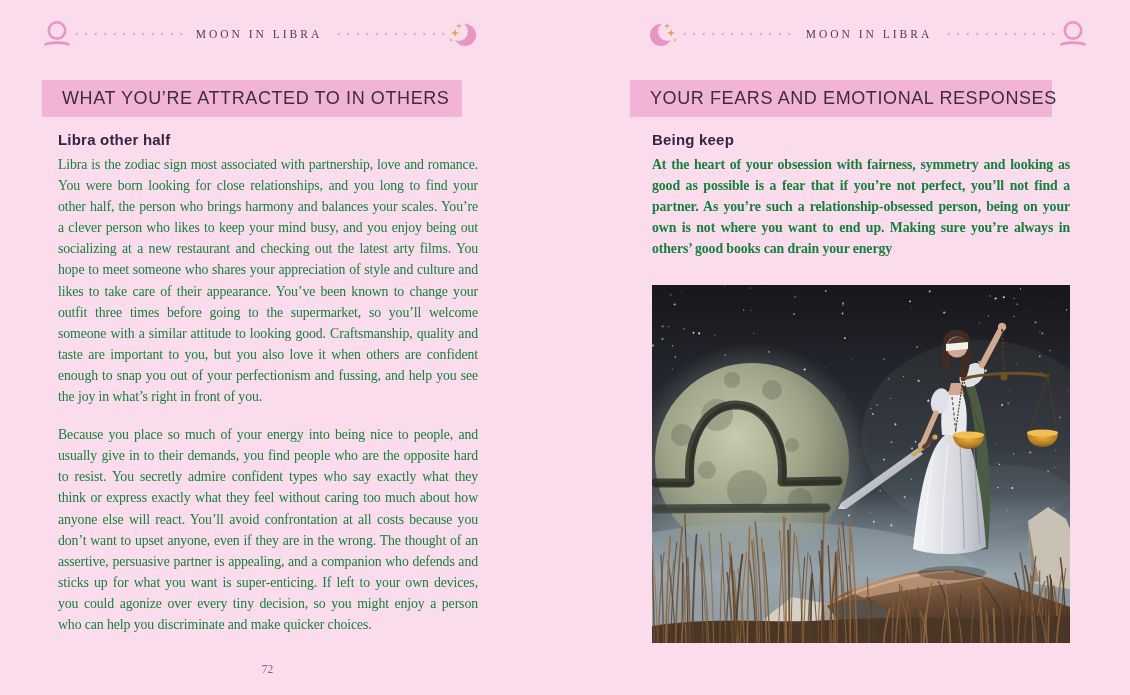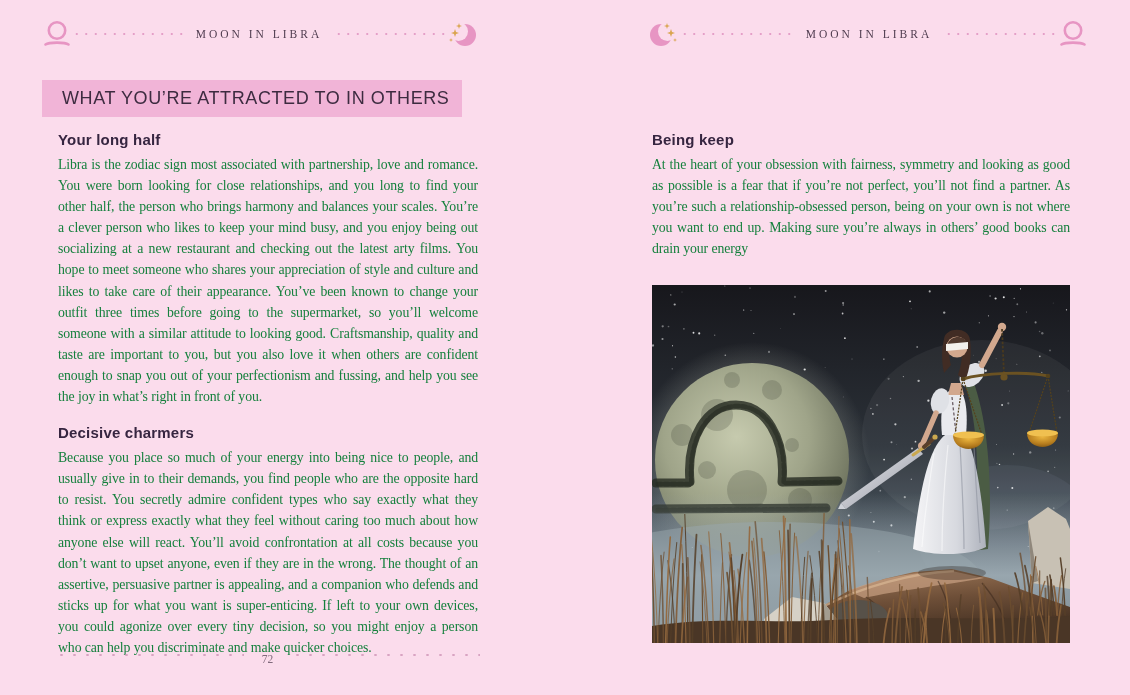--- a/index.html
+++ b/index.html
@@ -34,21 +34,21 @@
   .page-left .content{left:58px;width:420px;}
   .page-right .content{left:87px;width:418px;}
   .sec-heading{font-family:"Liberation Sans",sans-serif;font-weight:700;font-size:15px;
     color:#362540;letter-spacing:.2px;margin:0 0 6px 0;}
   .sec-body{font-size:13.8px;line-height:21.1px;color:#15803d;text-align:justify;
     text-align-last:left;letter-spacing:-.1px;margin:0 0 17px 0;}
 
   .illustration{display:block;margin:26px 0 0 0;width:418px;height:358px;}
 
   
-  .page-footer{position:absolute;bottom:30px;display:flex;align-items:flex-start;}
+  .page-footer{position:absolute;bottom:20px;display:flex;align-items:center;flex-direction:column;}
   .page-left .page-footer{left:55px;width:425px;}
   .page-right .page-footer{left:90px;width:420px;}
   .page-footer .dots{background-image:radial-gradient(circle,#d8a3c2 1px,rgba(216,163,194,0) 1.4px);
     background-size:13px 4px;}
   .page-num{font-size:11.5px;color:#806a7c;margin:0 18px;}
 </style>
 </head>
 <body>
 
 <div class="spread">
@@ -70,23 +70,22 @@
           <path d="M9,11 L10,14 L13,15 L10,16 L9,19 L8,16 L5,15 L8,14 Z"></path>
           <path d="M13,5 L13.7,7.3 L16,8 L13.7,8.7 L13,11 L12.3,8.7 L10,8 L12.3,7.3 Z"></path>
           <path d="M5,20 L5.5,21.5 L7,22 L5.5,22.5 L5,24 L4.5,22.5 L3,22 L4.5,21.5 Z"></path>
         </g>
       </svg>
     </header>
 
     <div class="banner">WHAT YOU’RE ATTRACTED TO IN OTHERS</div>
 
     <div class="content">
-      <h3 class="sec-heading">Your long half</h3>
+      <h3 class="sec-heading">Libra other half</h3>
       <p class="sec-body">Libra is the zodiac sign most associated with partnership, love and romance. You were born looking for close relationships, and you long to find your other half, the person who brings harmony and balances your scales. You’re a clever person who likes to keep your mind busy, and you enjoy being out socializing at a new restaurant and checking out the latest arty films. You hope to meet someone who shares your appreciation of style and culture and likes to take care of their appearance. You’ve been known to change your outfit three times before going to the supermarket, so you’ll welcome someone with a similar attitude to looking good. Craftsmanship, quality and taste are important to you, but you also love it when others are confident enough to snap you out of your perfectionism and fussing, and help you see the joy in what’s right in front of you.</p>
-      <h3 class="sec-heading">Decisive charmers</h3>
       <p class="sec-body">Because you place so much of your energy into being nice to people, and usually give in to their demands, you find people who are the opposite hard to resist. You secretly admire confident types who say exactly what they think or express exactly what they feel without caring too much about how anyone else will react. You’ll avoid confrontation at all costs because you don’t want to upset anyone, even if they are in the wrong. The thought of an assertive, persuasive partner is appealing, and a companion who defends and sticks up for what you want is super-enticing. If left to your own devices, you could agonize over every tiny decision, so you might enjoy a person who can help you discriminate and make quicker choices.</p>
     </div>
 
     <footer class="page-footer">
       <span class="dots"></span>
       <span class="page-num">72</span>
       <span class="dots"></span>
     </footer>
   </section>
 
@@ -104,24 +103,25 @@
       </svg>
       <span class="dots"></span>
       <span class="header-label">MOON IN LIBRA</span>
       <span class="dots"></span>
       <svg class="hdr-icon" width="30" height="32" viewBox="0 0 30 32">
         <circle cx="15" cy="12.5" r="8.2" fill="none" stroke="#e795c3" stroke-width="2.6"></circle>
         <path d="M3.5,26.5 C7,24 23,24 26.5,26.5" fill="none" stroke="#e795c3" stroke-width="2.6" stroke-linecap="round"></path>
       </svg>
     </header>
 
+    <div class="banner">YOUR FEARS AND EMOTIONAL RESPONSES</div>
 
     <div class="content">
       <h3 class="sec-heading">Being keep</h3>
-      <p class="sec-body" style="margin-bottom:16px;">At the heart of your obsession with fairness, symmetry and looking as good as possible is a fear that if you’re not perfect, you’ll not find a partner. As you’re such a relationship-obsessed person, being on your own is not where you want to end up. Making sure you’re always in others’ good books can drain your energy</p>
+      <p class="sec-body" style="margin-bottom:16px;font-weight:bold;">At the heart of your obsession with fairness, symmetry and looking as good as possible is a fear that if you’re not perfect, you’ll not find a partner. As you’re such a relationship-obsessed person, being on your own is not where you want to end up. Making sure you’re always in others’ good books can drain your energy</p>
 
       <svg class="illustration" viewBox="0 0 418 358" preserveAspectRatio="none" role="img">
         <defs>
           <linearGradient id="sky" x1="0" y1="0" x2="0" y2="1">
             <stop offset="0" stop-color="#17171c"></stop>
             <stop offset="0.45" stop-color="#2b3138"></stop>
             <stop offset="0.78" stop-color="#56636d"></stop>
             <stop offset="1" stop-color="#84929a"></stop>
           </linearGradient>
           <radialGradient id="moonGrad" cx="0.42" cy="0.38" r="0.75">

